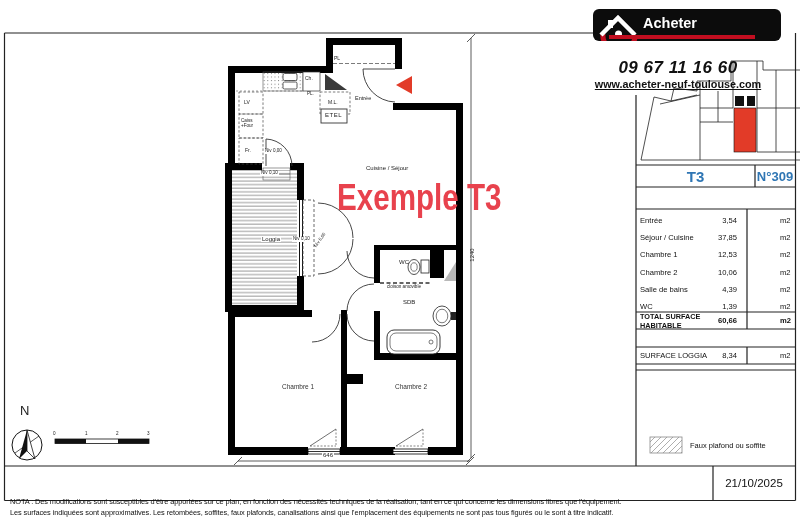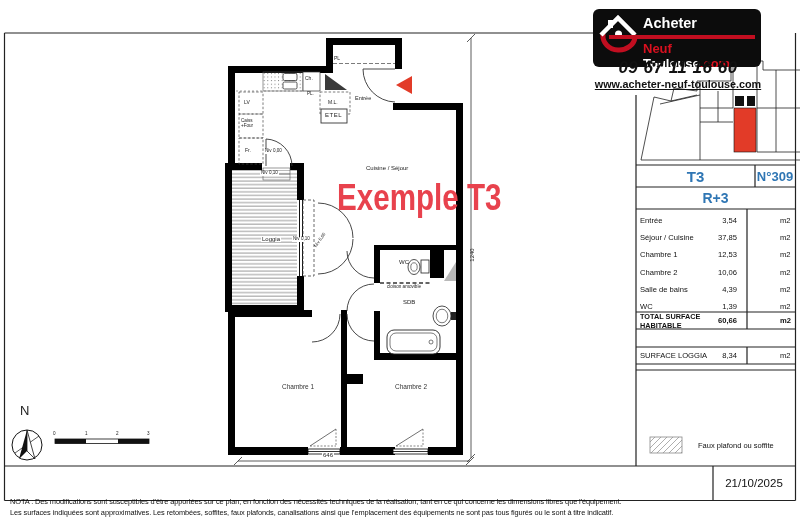--- a/index.html
+++ b/index.html
@@ -7,42 +7,42 @@
          font-family:"Liberation Sans",sans-serif;color:#111;}
   #linework{position:absolute;left:0;top:0;}
   .lbl{position:absolute;white-space:nowrap;color:#222;line-height:1;}
   .tiny{font-size:5px;}
   .t45{font-size:4.6px;}
   .s6{font-size:6px;}
   .room-lbl{font-size:6.5px;color:#333;}
   .wm{position:absolute;left:337px;top:177px;font-size:37px;font-weight:bold;
       color:#e8424d;transform:scaleX(0.8);transform-origin:0 0;letter-spacing:0;}
   
-  .logo{position:absolute;left:593px;top:9px;width:168px;height:58px;background:#0c0c0c;
-        border-radius:6px;overflow:hidden;}
+  .logo{position:absolute;left:593px;top:9px;width:168px;height:32px;background:#0c0c0c;
+        border-radius:6px;overflow:hidden;padding-left:20px;}
   .logo-line1{position:absolute;left:50px;top:6px;font-size:14.5px;font-weight:bold;color:#fff;}
   .logo-bar{position:absolute;left:16px;top:26px;width:146px;height:3.5px;background:#c10e20;}
   .logo-line2{position:absolute;left:50px;top:32px;font-size:13px;font-weight:bold;}
   .red{color:#d8101f;} .white{color:#fff;}
   .phone{position:absolute;left:595px;top:58px;width:166px;text-align:center;
          font-size:17px;font-weight:bold;font-style:italic;letter-spacing:0.5px;}
   .website{position:absolute;left:593px;top:78px;width:170px;text-align:center;
            font-size:10.8px;font-weight:bold;text-decoration:underline;}
   
   .blue{color:#2f76b4;}
   .cell{position:absolute;display:flex;align-items:center;justify-content:center;}
   .tbl{position:absolute;left:640px;top:212px;width:152px;}
   .trow{display:flex;justify-content:space-between;height:17.2px;align-items:center;font-size:7.6px;}
   .tval{display:flex;gap:3px;}
   .tval .num{display:inline-block;width:22px;text-align:right;}
   .tval .unit{display:inline-block;width:12px;text-align:left;margin-left:40px;}
   .sumrow{position:absolute;left:640px;width:152px;height:17px;display:flex;
           justify-content:space-between;align-items:center;font-size:7.6px;}
   .bold{font-weight:bold;}
-  .legend-lbl{position:absolute;left:690px;top:441px;font-size:7.5px;margin-left:8px;}
+  .legend-lbl{position:absolute;left:690px;top:441px;font-size:7.5px;}
   
   .nota{position:absolute;left:10px;top:496px;width:698px;font-size:7.4px;line-height:11.4px;
         letter-spacing:-0.1px;color:#111;}
   .date{position:absolute;left:713px;top:469px;width:82px;height:28px;display:flex;
         align-items:center;justify-content:center;font-size:11.5px;}
   .rot90{transform:rotate(-90deg);transform-origin:center;}
   .whitebg{background:#fff;padding:0 1px;}
 </style>
 </head>
 <body>
@@ -206,21 +206,20 @@
     </svg>
     <div class="logo-line1">Acheter</div>
     <div class="logo-bar"></div>
     <div class="logo-line2"><span class="red">Neuf </span><span class="white">Toulouse</span><span class="red">.com</span></div>
   </div>
   <div class="phone">09 67 11 16 60</div>
   <div class="website">www.acheter-neuf-toulouse.com</div>
 
   <div class="cell blue" style="left:636px;top:165px;width:119px;height:22px;font-size:15px;font-weight:600;">T3</div>
   <div class="cell blue" style="left:755px;top:165px;width:40px;height:22px;font-size:13px;font-weight:600;">N°309</div>
-  <div class="cell blue" style="left:636px;top:187px;width:159px;height:22px;font-size:14px;font-weight:600;">R+3</div>
 
   <div class="tbl">
     <div class="trow">
         <span>Entrée</span>
         <span class="tval">
           <span class="num">3,54</span>
           <span class="unit">m2</span>
         </span>
       </div>
     <div class="trow">

